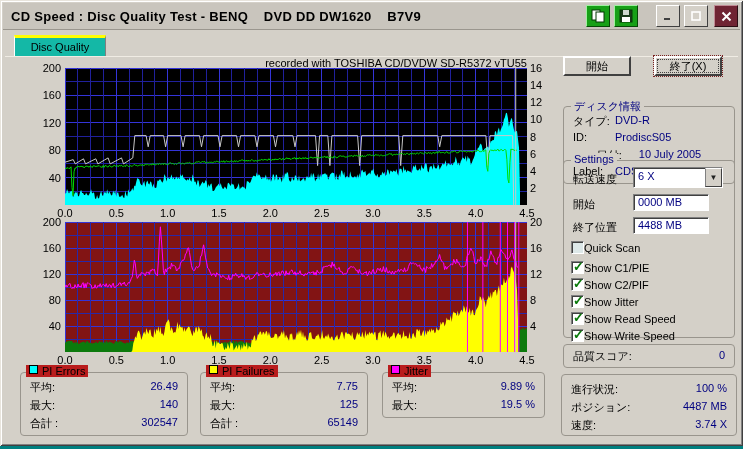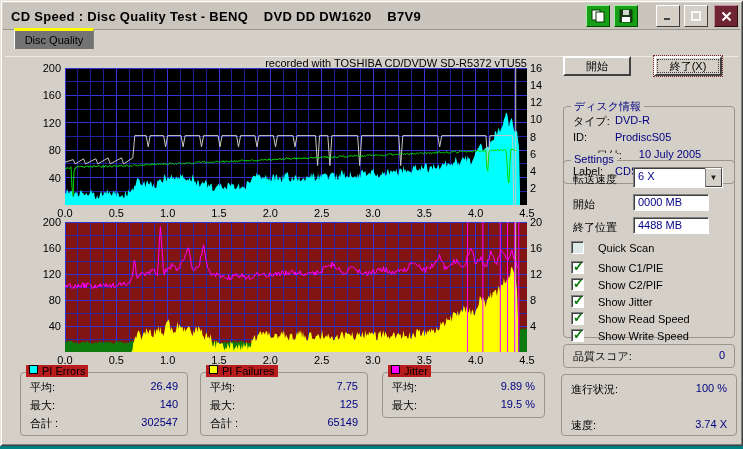--- a/index.html
+++ b/index.html
@@ -15,21 +15,21 @@
   .titlebar{position:absolute;left:3px;top:3px;right:3px;height:27px;
     background:#c9c5bd;border-bottom:1px solid #9a968e;display:flex;align-items:center;}
   .title-text{font-weight:bold;font-size:13px;padding-left:8px;white-space:pre;letter-spacing:.3px;}
   .tb-buttons{margin-left:auto;display:flex;align-items:center;gap:4px;padding-right:2px;}
   .tb-btn{width:24px;height:22px;display:flex;align-items:center;justify-content:center;
     background:#d4d0c8;border:1px solid;border-color:#fff #404040 #404040 #fff;cursor:default;}
   .tb-btn.green{background:#17a017;border-color:#9ef09e #064806 #064806 #9ef09e;}
   .tb-btn.close{background:#6f2433;border-color:#c08a94 #2a0d13 #2a0d13 #c08a94;margin-left:2px;}
   .tb-gap{width:10px;}
   
-  .tab{position:absolute;left:14px;top:28px;width:80px;height:21px;background:#737373;
+  .tab{position:absolute;left:14px;top:35px;width:92px;height:21px;background:#14b8a6;
     border-left:1px solid #fff;border-right:1px solid #808080;border-top:3px solid #ffff00;
     display:flex;align-items:center;justify-content:center;font-size:11px;}
   .pane-top{position:absolute;left:5px;top:56px;right:5px;height:1px;background:#f0ece4;}
   
   .abs{position:absolute;}
   .chart-title{position:absolute;top:57px;left:200px;width:327px;text-align:right;font-size:11px;}
   .axis-label{position:absolute;font-size:11px;color:#000;pointer-events:none;}
   svg.chart{position:absolute;}
   
   .grp{position:absolute;border:1px solid #99958d;border-radius:4px;}
@@ -49,21 +49,21 @@
   
   .field{position:absolute;background:#fff;border:1px solid;border-color:#808080 #fff #fff #808080;
     box-shadow:inset 1px 1px 0 #404040;color:#000080;font-size:11px;padding:1px 4px;line-height:13px;}
   .combo{position:absolute;background:#fff;border:1px solid;border-color:#808080 #fff #fff #808080;
     box-shadow:inset 1px 1px 0 #404040;display:flex;}
   .combo .cval{flex:1;color:#000080;padding:2px 4px;font-size:11px;}
   .combo .carrow{width:17px;background:#d4d0c8;border-left:1px solid #808080;display:flex;
     align-items:center;justify-content:center;font-size:8px;color:#202020;
     border-top:1px solid #fff;border-right:1px solid #404040;border-bottom:1px solid #404040;}
   
-  .cb-row{position:absolute;display:flex;align-items:center;gap:14px;}
+  .cb-row{position:absolute;display:flex;align-items:center;gap:0;}
   .cb-box{width:13px;height:13px;background:#fff;border:1px solid;border-color:#808080 #fff #fff #808080;
     box-shadow:inset 1px 1px 0 #404040;position:relative;}
   .cb-box.checked::after{content:"\2713";position:absolute;left:1px;top:-3px;color:#0a7a0a;
     font-weight:bold;font-size:13px;}
   .cb-box.unchecked{background:#dcе8e8;background:#dde8e8;}
   .po-row{position:absolute;display:flex;justify-content:space-between;font-size:11px;}
 </style>
 </head>
 <body>
 
@@ -390,19 +390,23 @@
       <span class="lbl">品質スコア:</span>
       <span class="val">0</span>
     </div>
   </div>
 
   <div class="grp" style="left:561px;top:374px;width:176px;height:62px;">
     <div class="row" style="top:7px;">
         <span class="lbl">進行状況:</span>
         <span class="val">100 %</span>
       </div>
+    <div class="row" style="top:25px;">
+        <span class="lbl">ポジション:</span>
+        <span class="val">4487 MB</span>
+      </div>
     <div class="row" style="top:43px;">
         <span class="lbl">速度:</span>
         <span class="val">3.74 X</span>
       </div>
   </div>
 
 </div>
 
 </body></html>

